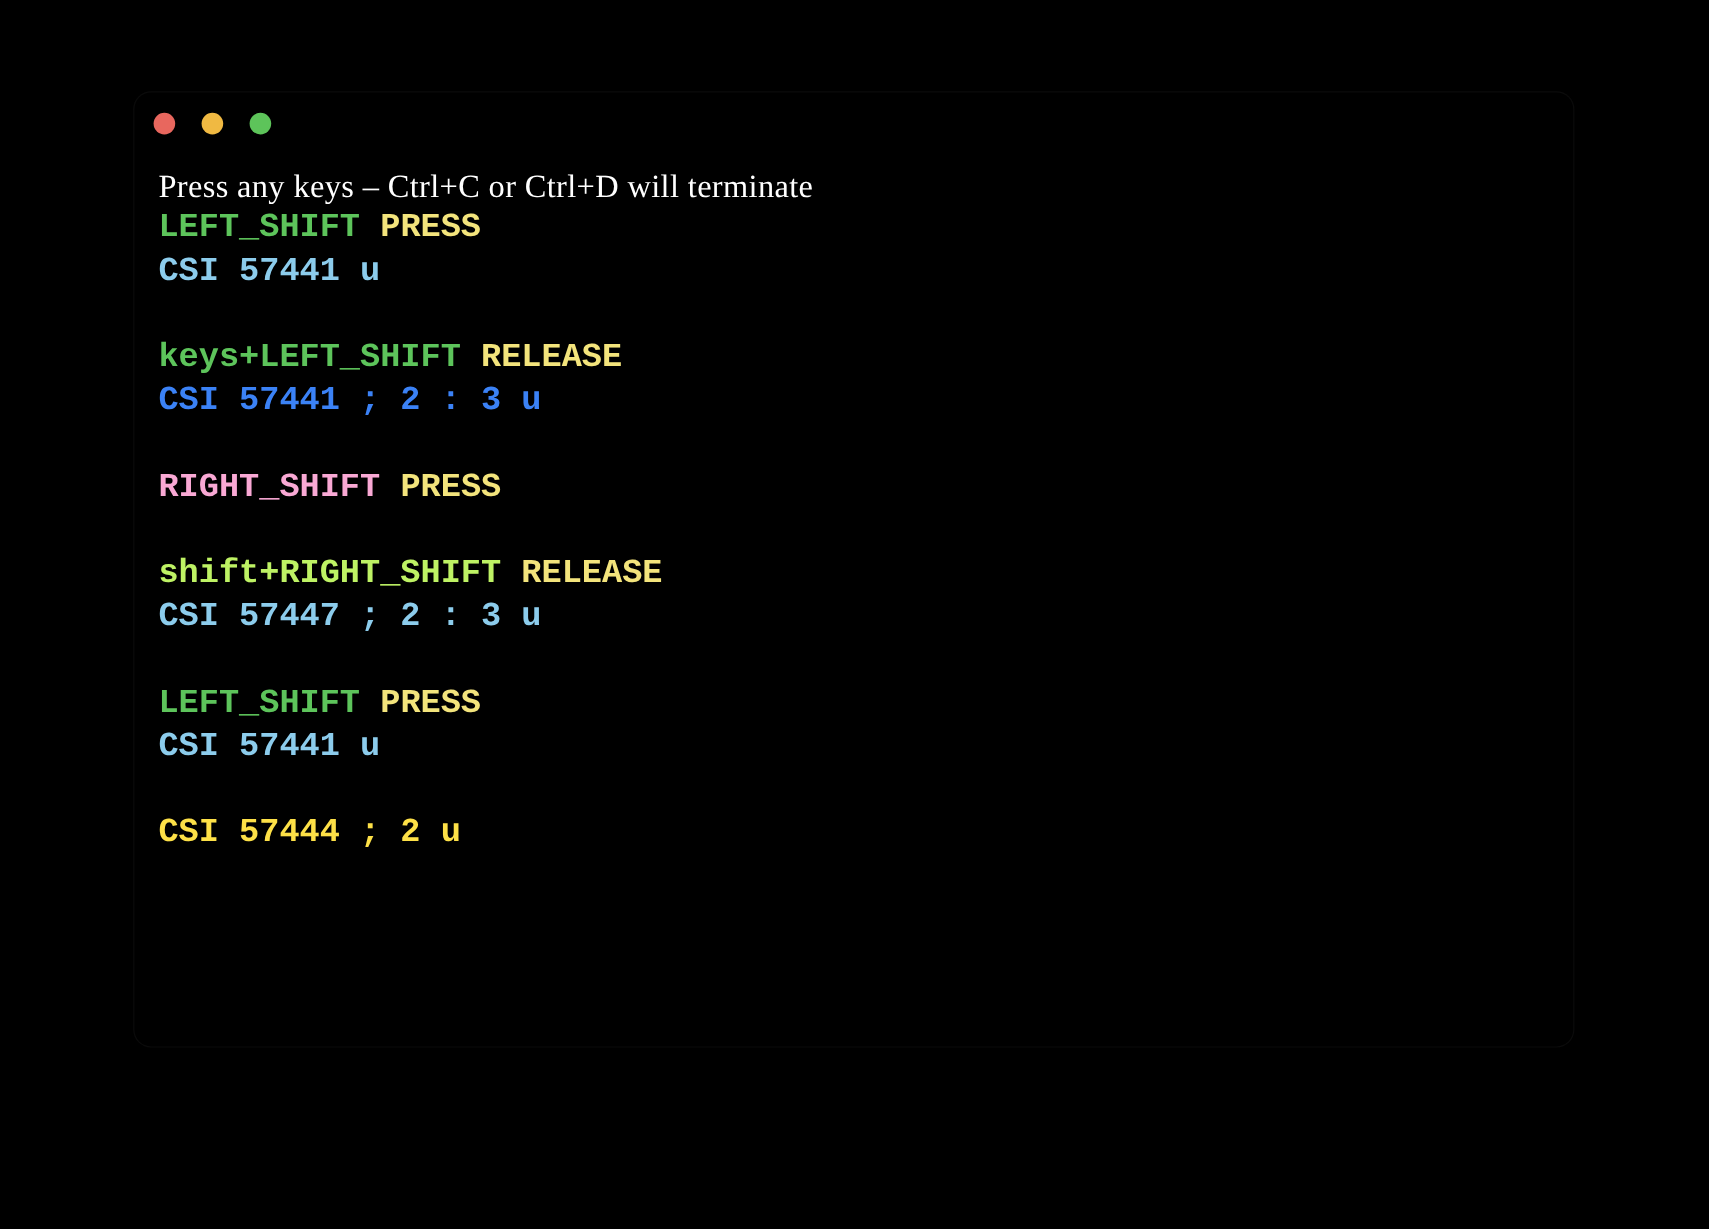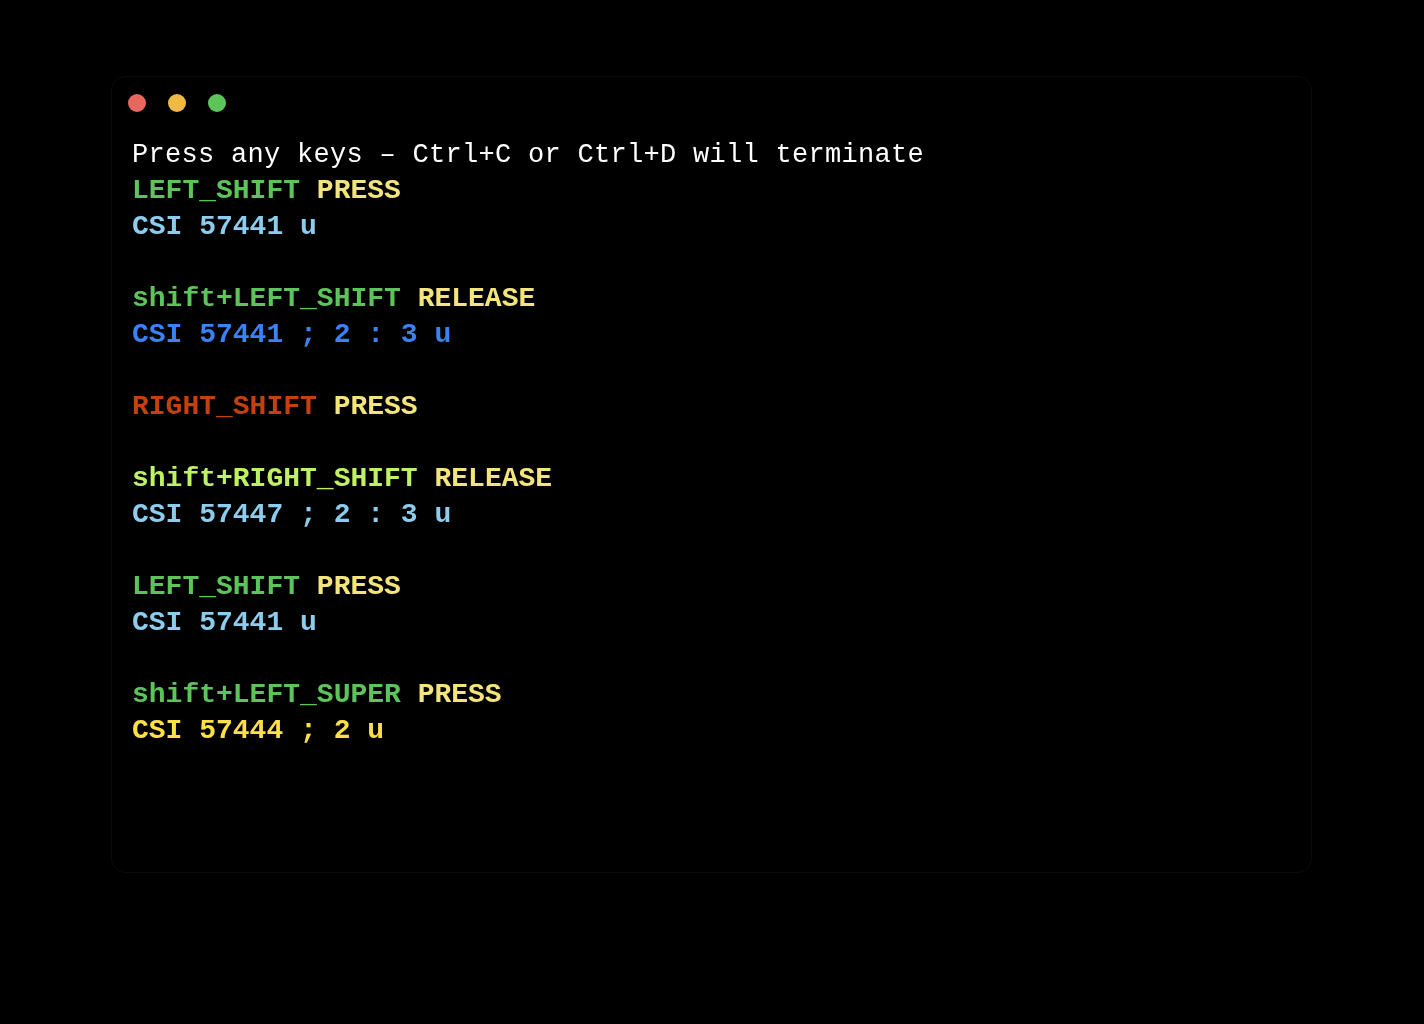--- a/index.html
+++ b/index.html
@@ -65,21 +65,21 @@
     white-space: pre;
     font-size: 27px;
     letter-spacing: 0px;
   }
   .term-line.blank {
     height: 36px;
   }
 
   
   .line-header {
-    font-family: Liberation Mono, monospace;
+    font-family: Liberation Serif, serif;
     color: #ffffff;
     font-size: 27px;
     letter-spacing: 0.3px;
   }
 
   
   .line-log {
     font-family: "Liberation Mono", "DejaVu Sans Mono", monospace;
     font-size: 28px;
     font-weight: bold;
@@ -97,29 +97,28 @@
     <span class="traffic-light" style="background: rgb(240, 185, 66);"></span>
     <span class="traffic-light" style="background: rgb(93, 196, 90);"></span>
   </div>
 
   <div id="terminal-body">
     <div class="term-line line-header">Press any keys – Ctrl+C or Ctrl+D will terminate</div>
     <div id="event-log">
         <div class="term-line line-log"><span class="tok-key" style="color: rgb(93, 196, 91);">LEFT_SHIFT</span><span> </span><span class="tok-action" style="color: rgb(243, 228, 124);">PRESS</span></div>
         <div class="term-line line-log" style="color: rgb(140, 204, 236);">CSI 57441 u</div>
         <div class="term-line blank">&nbsp;</div>
-        <div class="term-line line-log"><span class="tok-key" style="color: rgb(93, 196, 91);">shift+LEFT_SHIFT</span><span> </span><span class="tok-action" style="color: rgb(243, 228, 124);">RELEASE</span></div>
+        <div class="term-line line-log"><span class="tok-key" style="color: rgb(93, 196, 91);">keys+LEFT_SHIFT</span><span> </span><span class="tok-action" style="color: rgb(243, 228, 124);">RELEASE</span></div>
         <div class="term-line line-log" style="color: #3b82f6;">CSI 57441 ; 2 : 3 u</div>
         <div class="term-line blank">&nbsp;</div>
-        <div class="term-line line-log"><span class="tok-key" style="color: #c2410c;">RIGHT_SHIFT</span><span> </span><span class="tok-action" style="color: rgb(243, 228, 124);">PRESS</span></div>
+        <div class="term-line line-log"><span class="tok-key" style="color: #f9a8d4;">RIGHT_SHIFT</span><span> </span><span class="tok-action" style="color: rgb(243, 228, 124);">PRESS</span></div>
         <div class="term-line blank">&nbsp;</div>
         <div class="term-line line-log"><span class="tok-key" style="color: #bef264;">shift+RIGHT_SHIFT</span><span> </span><span class="tok-action" style="color: rgb(243, 228, 124);">RELEASE</span></div>
         <div class="term-line line-log" style="color: rgb(140, 204, 236);">CSI 57447 ; 2 : 3 u</div>
         <div class="term-line blank">&nbsp;</div>
         <div class="term-line line-log"><span class="tok-key" style="color: rgb(93, 196, 91);">LEFT_SHIFT</span><span> </span><span class="tok-action" style="color: rgb(243, 228, 124);">PRESS</span></div>
         <div class="term-line line-log" style="color: rgb(140, 204, 236);">CSI 57441 u</div>
         <div class="term-line blank">&nbsp;</div>
-        <div class="term-line line-log"><span class="tok-key" style="color: rgb(93, 196, 91);">shift+LEFT_SUPER</span><span> </span><span class="tok-action" style="color: rgb(243, 228, 124);">PRESS</span></div>
         <div class="term-line line-log" style="color: #fde047;">CSI 57444 ; 2 u</div>
       </div>
   </div>
 
 </div>
 
 </body></html>

